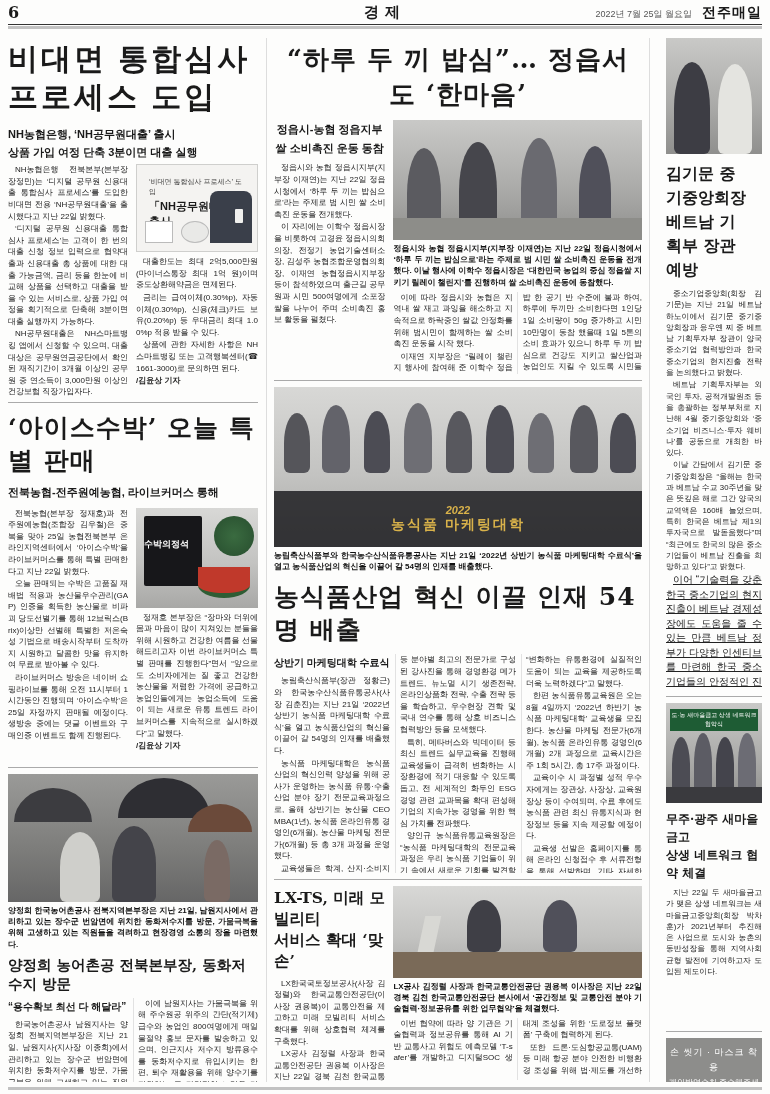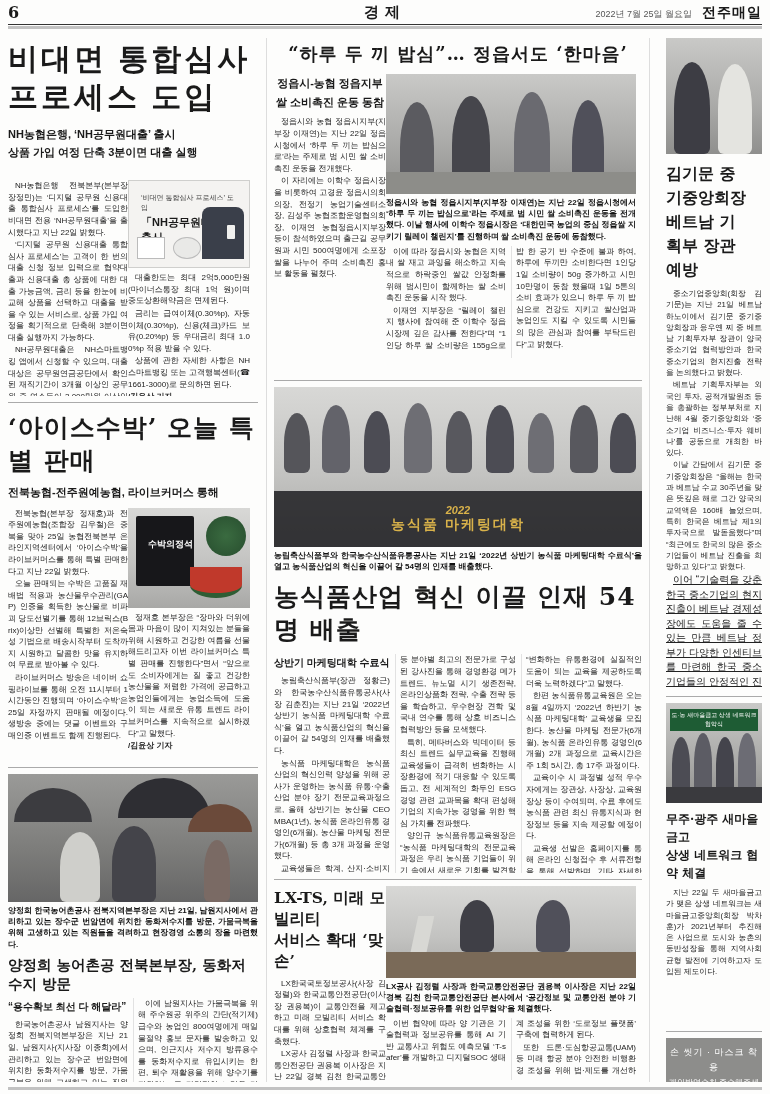--- a/index.html
+++ b/index.html
@@ -52,28 +52,28 @@
   
   .promo{border:1px solid #cfcfcd;background:#f4f3f1;padding:12px;position:relative;height:88px;box-sizing:border-box;}
   .promo .t1{font-size:7px;color:#333;}
   .promo .t2{font-size:11px;font-weight:bold;margin-top:2px;}
   .promo .figure{position:absolute;right:5px;top:26px;width:42px;height:52px;background:#3a3f4a;border-radius:8px 8px 0 0;}
   .promo .phone{position:absolute;right:14px;top:44px;width:8px;height:14px;background:#f0f0ee;border-radius:1px;}
   .promo .chip{position:absolute;left:8px;bottom:8px;width:26px;height:20px;border:1px solid #bbb;background:#fff;}
   .promo .chip2{position:absolute;left:44px;bottom:8px;width:26px;height:20px;border:1px solid #bbb;background:#e9e9e7;border-radius:50%;}
   
   .melon-box{position:absolute;left:8px;top:8px;width:58px;height:70px;background:#17171a;border-radius:2px;}
-  .melon-box span{position:absolute;left:12px;top:22px;color:#fff;font-size:9px;font-weight:bold;writing-mode:initial;}
+  .melon-box span{position:absolute;left:0;top:22px;color:#fff;font-size:9px;font-weight:bold;writing-mode:initial;}
   .melon-slice{position:absolute;right:8px;bottom:10px;width:52px;height:26px;background:#c0392b;border-radius:0 0 52px 52px/0 0 26px 26px;border-bottom:5px solid #2e5d34;}
   .melon-whole{position:absolute;right:4px;top:8px;width:40px;height:40px;background:radial-gradient(circle,#3a6b40 0%,#274d2e 100%);border-radius:50%;}
   
   .notice{background:#8d8d8b;color:#fff;text-align:center;padding:7px 2px;line-height:1.7;}
   .notice .n1{font-size:9px;letter-spacing:1px;}
   .notice .n2{font-size:8px;letter-spacing:0;}
-  .row{display:flex;}
+  .row{display:flex;gap:8px;}
   .clip{overflow:hidden;}
 </style>
 </head>
 <body>
 
 <div class="page">
 
   <header class="masthead">
     <span class="page-num">6</span>
     <span class="section-name">경제</span>
@@ -85,21 +85,21 @@
   <div class="rule-thick"></div>
 
   <section class="band band-left">
 
     <article class="clip" style="height:358px;">
       <h1 class="h-sans-big" style="margin:2px 0 8px 0;">
         <span>비대면 통합심사</span><br>
         <span>프로세스 도입</span>
       </h1>
       <div class="kicker">NH농협은행, ‘NH공무원대출’ 출시</div>
-      <div class="kicker" style="margin-bottom:18px;">상품 가입 여정 단축 3분이면 대출 실행</div>
+      <div class="kicker" style="margin-bottom:2px;">상품 가입 여정 단축 3분이면 대출 실행</div>
       <div class="row">
         <div class="body-text clip" style="width:120px;">
           <p>NH농협은행 전북본부(본부장 장정민)는 ‘디지털 공무원 신용대출 통합심사 프로세스’를 도입한 비대면 전용 ‘NH공무원대출’을 출시했다고 지난 22일 밝혔다.</p>
           <p>‘디지털 공무원 신용대출 통합 심사 프로세스’는 고객이 한 번의 대출 신청 정보 입력으로 협약대출과 신용대출 총 상품에 대한 대출 가능금액, 금리 등을 한눈에 비교해 상품을 선택하고 대출을 받을 수 있는 서비스로, 상품 가입 여정을 획기적으로 단축해 3분이면 대출 실행까지 가능하다.</p>
           <p>NH공무원대출은 NH스마트뱅킹 앱에서 신청할 수 있으며, 대출 대상은 공무원연금공단에서 확인된 재직기간이 3개월 이상인 공무원 중 연소득이 3,000만원 이상인 건강보험 직장가입자다.</p>
         </div>
         <div style="width:122px;">
           <div class="promo">
             <div class="t1">‘비대면 통합심사 프로세스’ 도입</div>
             <div class="t2">「NH공무원대출」 출시</div>
@@ -164,21 +164,21 @@
 
         <p>이에 남원지사는 가뭄극복을 위해 주수원공 위주의 간단(적기제) 급수와 농업인 800여명에게 매일 물절약 홍보 문자를 발송하고 있으며, 인근지사 저수지 방류용수를 동화저수지로 유입시키는 한편, 퇴수 재활용을 위해 양수기를 지원하는 등 다각적인 노력을 기울이고 있다.</p>
 
       </div>
     </article>
   </section>
 
   <section class="band band-center">
 
     <article class="clip" style="height:336px;">
-      <h2 class="h-serif" style="font-size:18px;text-align:center;margin:4px 0 8px 0;letter-spacing:1px;">“하루 두 끼 밥심”… 정읍서도 ‘한마음’</h2>
+      <h2 class="h-serif" style="font-size:26px;text-align:center;margin:4px 0 8px 0;letter-spacing:1px;">“하루 두 끼 밥심”… 정읍서도 ‘한마음’</h2>
       <div class="row">
         <div style="width:112px;">
           <div class="kicker" style="text-align:center;">정읍시-농협 정읍지부</div>
           <div class="kicker" style="text-align:center;margin-bottom:5px;">쌀 소비촉진 운동 동참</div>
           <div class="body-text clip" style="height:238px;">
             <p>정읍시와 농협 정읍시지부(지부장 이재연)는 지난 22일 정읍시청에서 ‘하루 두 끼는 밥심으로’라는 주제로 범 시민 쌀 소비촉진 운동을 전개했다.</p>
             <p>이 자리에는 이학수 정읍시장을 비롯하여 고경윤 정읍시의회 의장, 전정기 농업기술센터소장, 김성주 농협조합운영협의회장, 이재연 농협정읍시지부장 등이 참석하였으며 출근길 공무원과 시민 500여명에게 소포장 쌀을 나누어 주며 소비촉진 홍보 활동을 펼쳤다.</p>
 
           </div>
         </div>

